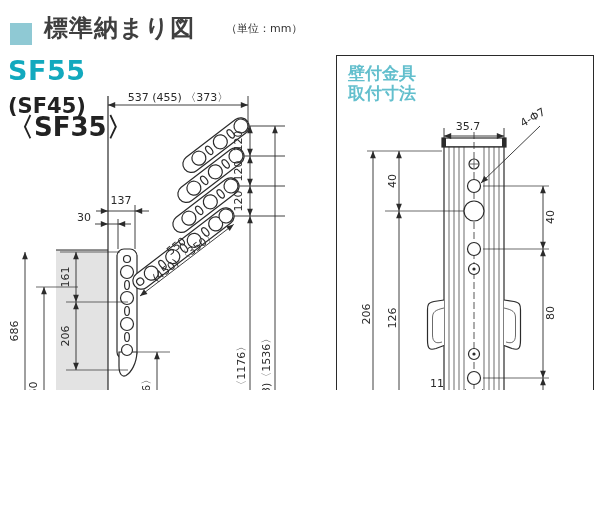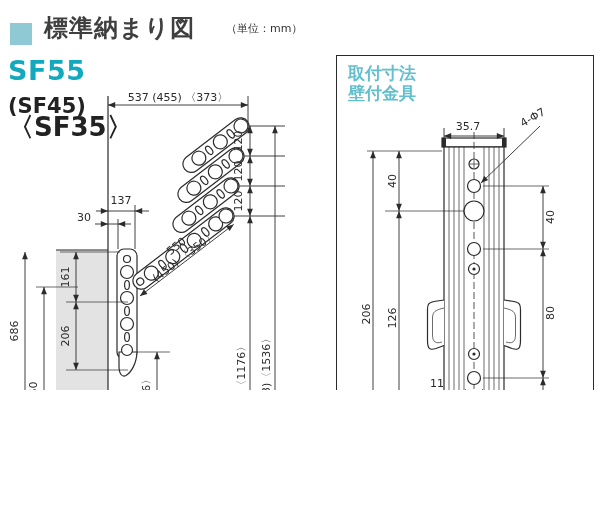--- a/index.html
+++ b/index.html
@@ -164,22 +164,22 @@
     <text transform="rotate(-90 65 336)" x="65" y="340" text-anchor="middle">206</text>
     <text transform="rotate(-90 14 331)" x="14" y="335" text-anchor="middle">686</text>
     <text transform="rotate(-90 33 392)" x="33" y="396" text-anchor="middle">960</text>
     <text transform="rotate(-90 146 424)" x="146" y="428" text-anchor="middle">666 (766) 〈866〉</text>
     <text transform="rotate(-90 241 398)" x="241" y="402" text-anchor="middle">1290(1233)〈1176〉</text>
     <text transform="rotate(-90 266 390)" x="266" y="394" text-anchor="middle">1650(1593)〈1536〉</text>
   </svg>
 
   <div id="bracket-panel">
     <div id="panel-title">
+      <div>壁付金具</div>
       <div>取付寸法</div>
-      <div>壁付金具</div>
     </div>
 
     <svg style="left:0;top:0;" width="255" height="447" viewBox="0 0 255 447">
       <defs>
         <marker id="bS" viewBox="0 0 10 10" refX="0" refY="5" markerWidth="9" markerHeight="8" orient="auto">
           <path d="M10,1 L0,5 L10,9 Z" fill="#2b2b2b"></path>
         </marker>
         <marker id="bE" viewBox="0 0 10 10" refX="10" refY="5" markerWidth="9" markerHeight="8" orient="auto">
           <path d="M0,1 L10,5 L0,9 Z" fill="#2b2b2b"></path>
         </marker>

